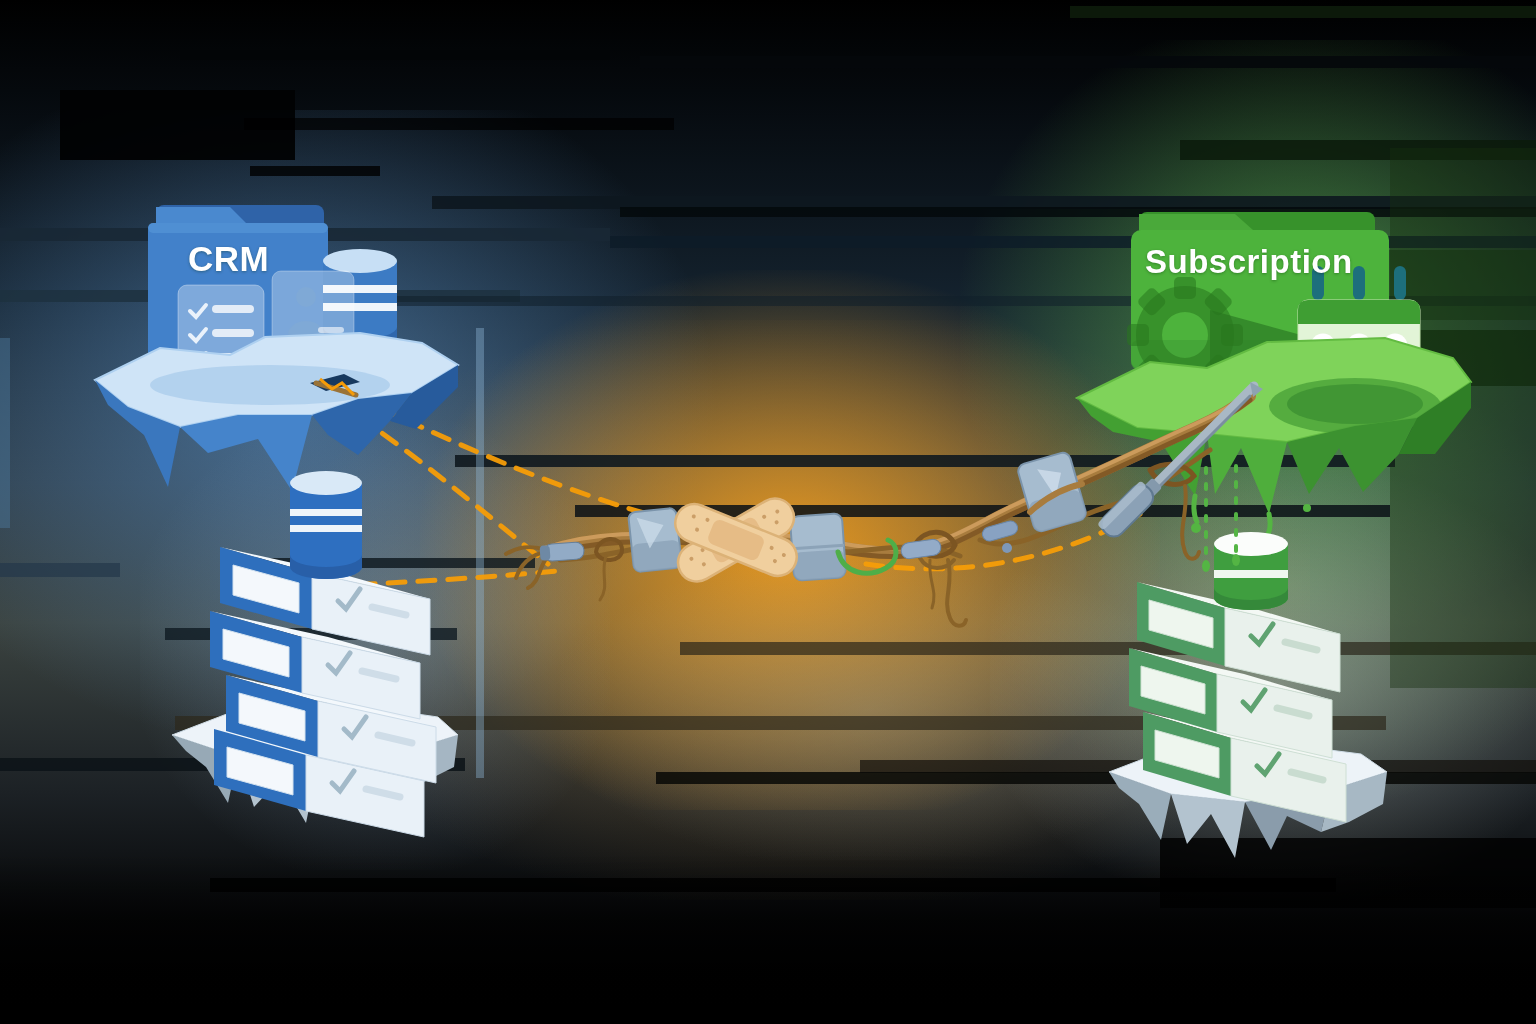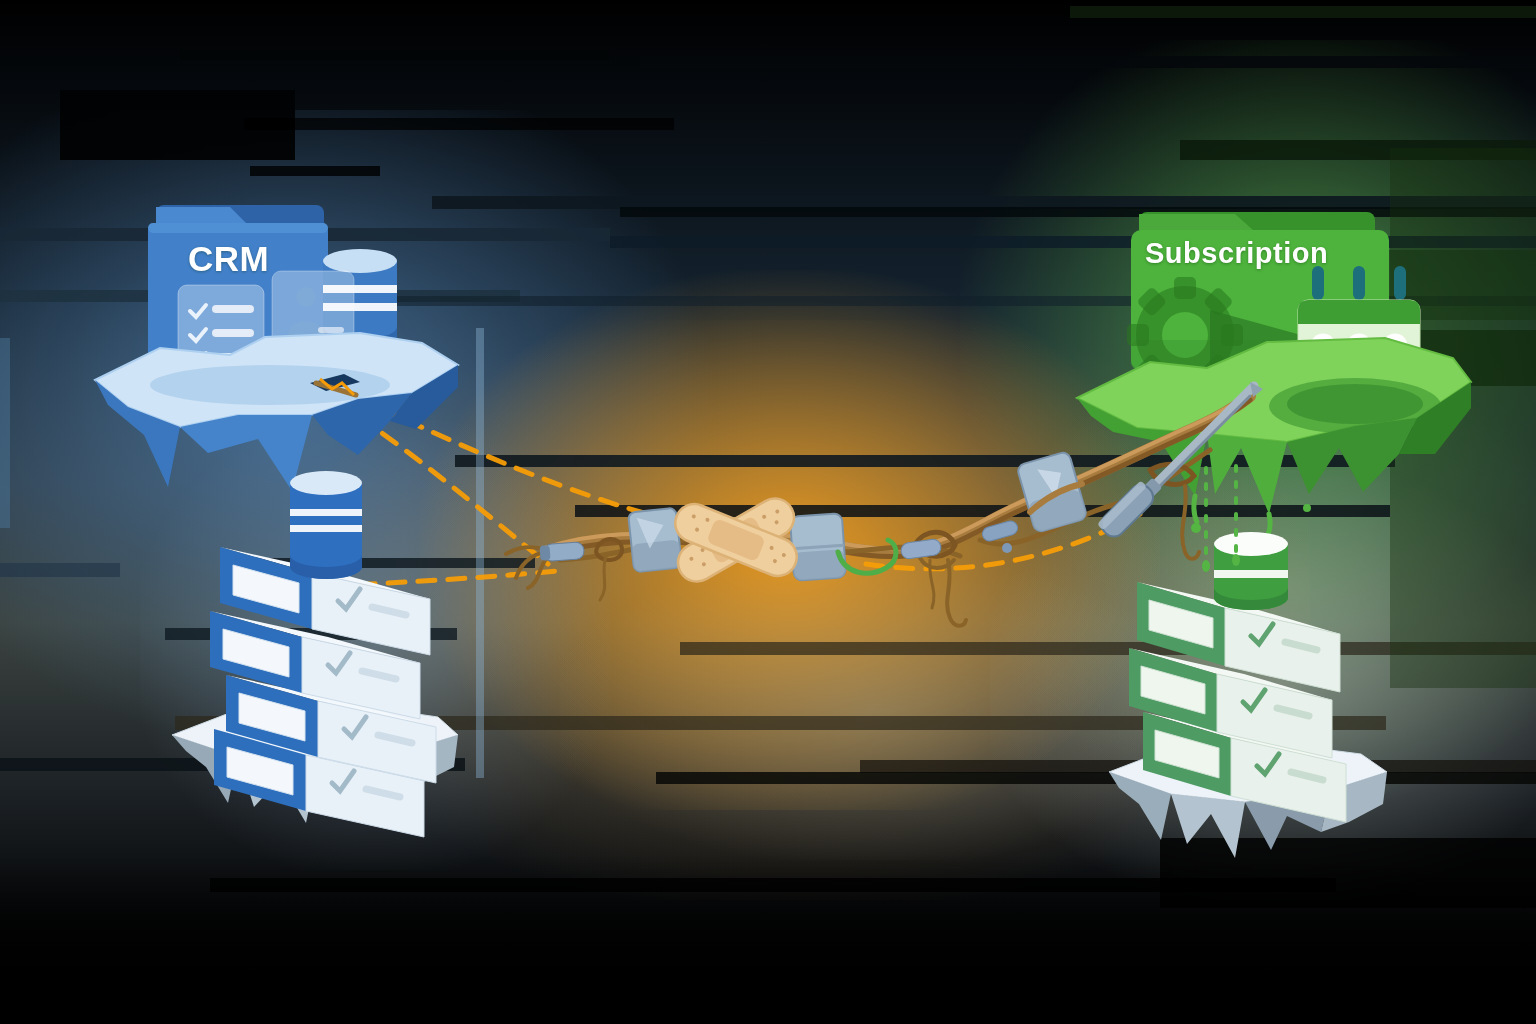--- a/index.html
+++ b/index.html
@@ -24,21 +24,21 @@
       background:radial-gradient(ellipse at 50% 50%,rgba(150,180,210,.32) 0%,rgba(150,180,210,0) 75%);}
   .g-gray-mid{left:560px;top:560px;width:620px;height:300px;
       background:radial-gradient(ellipse at 50% 50%,rgba(160,165,155,.35) 0%,rgba(160,165,155,0) 75%);}
   .streak{position:absolute;z-index:2;pointer-events:none;}
   .layer{position:absolute;z-index:4;}
   .dashes{position:absolute;inset:0;z-index:3;}
   .ropes{position:absolute;inset:0;z-index:6;}
   .island-label{position:absolute;z-index:5;color:#fff;font-weight:700;
       text-shadow:0 1px 3px rgba(0,40,10,.35);letter-spacing:.5px;white-space:nowrap;}
   #crm-label{left:128px;top:54px;font-size:35px;}
-  #sub-label{left:90px;top:47px;font-size:29px;text-align:center;}
+  #sub-label{left:90px;top:53px;font-size:33px;text-align:center;}
   .vignette-bottom{position:absolute;left:0;right:0;bottom:0;height:150px;z-index:7;
       background:linear-gradient(180deg,rgba(0,0,0,0) 0%,rgba(0,0,0,.92) 80%);pointer-events:none;}
   svg{display:block;overflow:visible;}
 </style>
 </head>
 <body>
 
 <div class="canvas">
   <div class="bg"></div>
 

